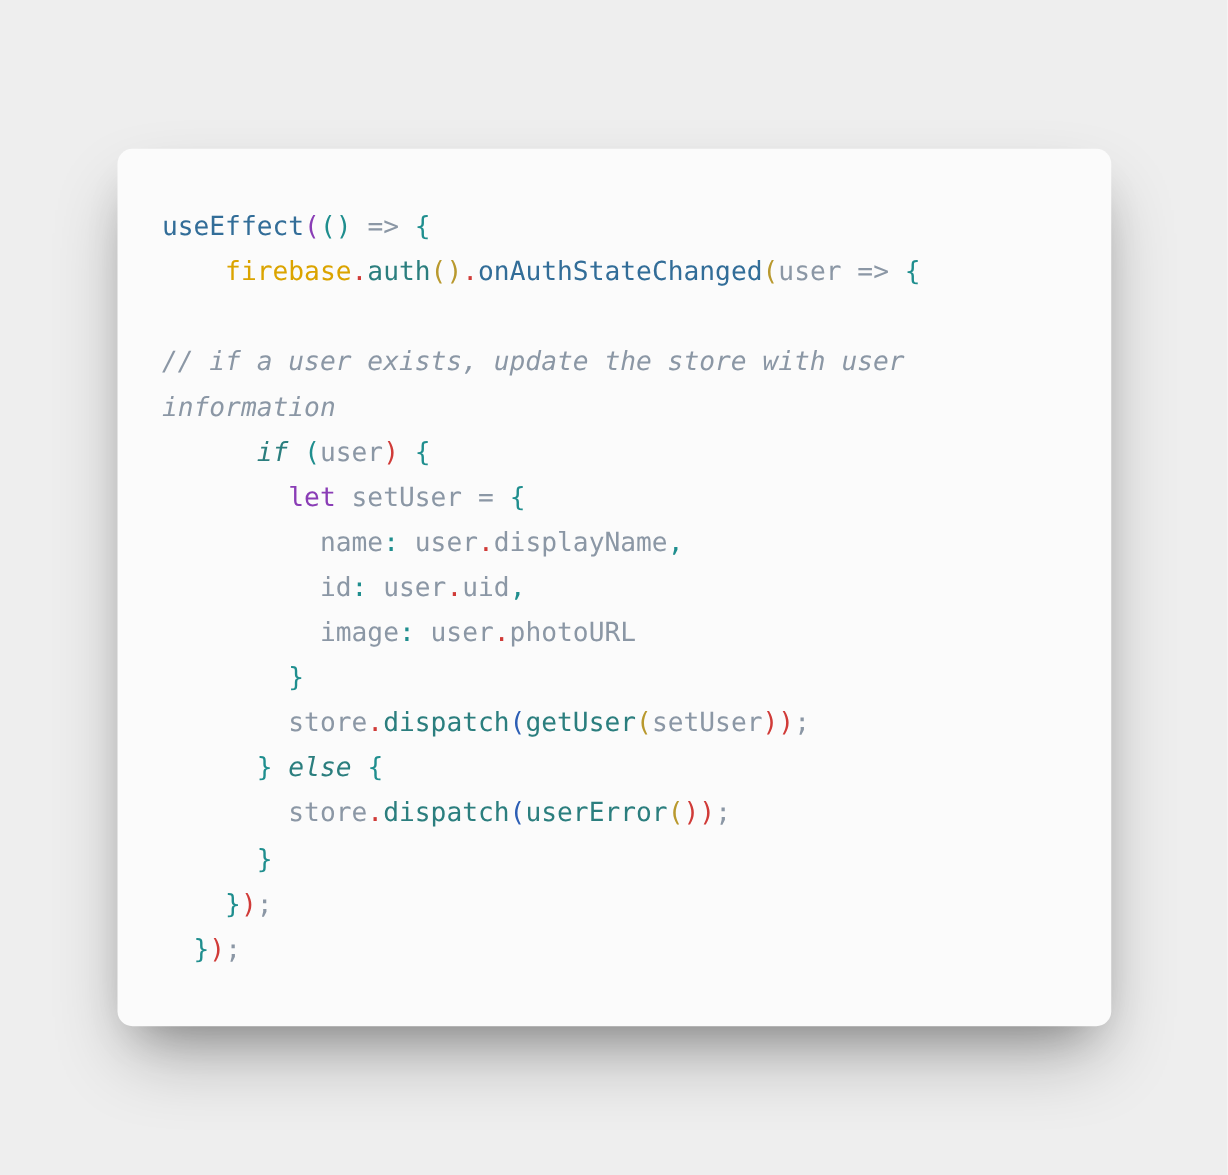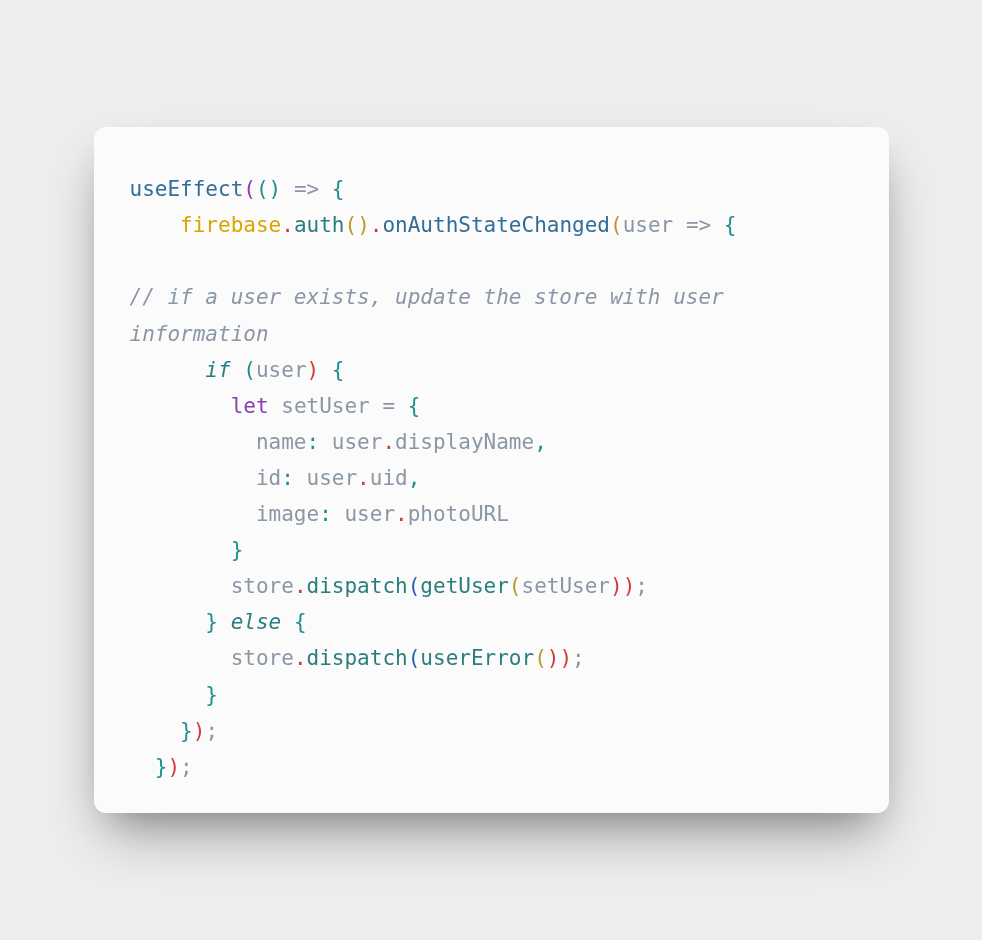--- a/index.html
+++ b/index.html
@@ -9,21 +9,21 @@
       background: #eeeeee;
       display: flex;
       align-items: center;
       justify-content: center;
       font-family: "SF Mono", "Monaco", "Menlo", "Consolas", "DejaVu Sans Mono", monospace;
     }
     .card {
       width: 795px;
       background: #fbfbfb;
       border-radius: 12px;
-      padding: 44px 36px 28px 36px;
+      padding: 44px 36px 44px 36px;
       box-shadow: 0 30px 60px -10px rgba(0,0,0,0.30), 0 18px 36px -18px rgba(0,0,0,0.30);
     }
     pre {
       font-family: inherit;
       font-size: 21px;
       line-height: 1.72;
       white-space: pre-wrap;
       word-break: break-word;
       color: #8b97a5;
     }

